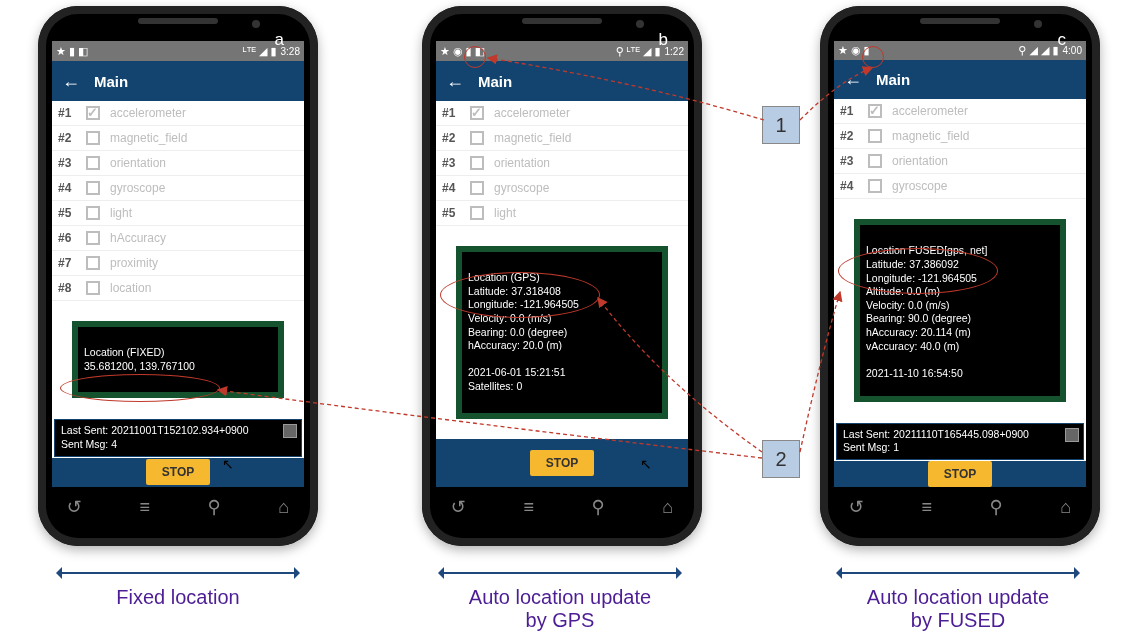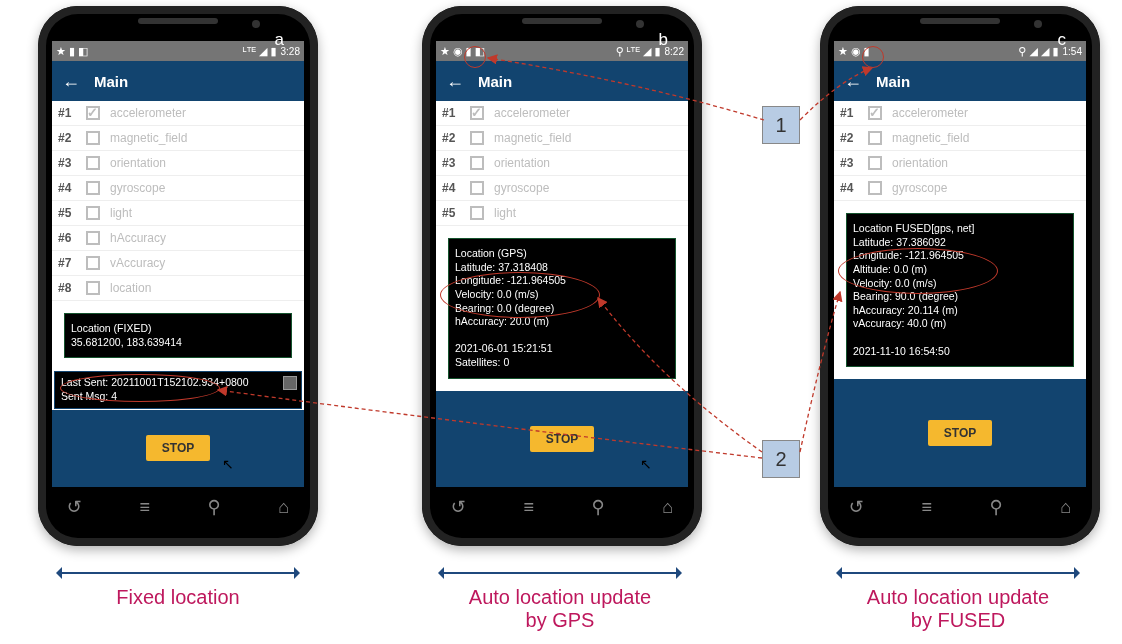--- a/index.html
+++ b/index.html
@@ -88,23 +88,23 @@
     top:-3px; left:-1px;
     color:#bdbdbd;
     font-size:13px;
     font-weight:bold;
   }
   .loc-panel {
     background:#000;
     color:#fff;
     font-size:10.5px;
     line-height:1.3;
-    padding:8px 6px;
-    border:1px solid #14532d;
-    margin:12px;
+    padding:19px 6px;
+    border:6px solid #14532d;
+    margin:20px;
     white-space:pre;
     overflow:hidden;
     position:relative;
   }
   .sent-panel {
     background:#000;
     color:#fff;
     font-size:10.5px;
     line-height:1.3;
     padding:4px 6px;
@@ -159,21 +159,21 @@
     justify-content:center;
     font-size:20px;
     color:#333;
   }
   svg.overlay {
     position:absolute; top:0; left:0; width:1122px; height:644px;
     pointer-events:none;
   }
   .caption {
     position:absolute;
-    color:#be185d;
+    color:#4c1d95;
     font-size:20px;
     text-align:center;
   }
   .arrow-h {
     position:absolute;
     height:2px;
     background:#1f497d;
   }
   .arrow-h::before, .arrow-h::after {
     content:"";
@@ -252,31 +252,31 @@
           <span>light</span>
         </div>
         <div class="sensor-row">
           <span class="idx">#6</span>
           <span class="chk"></span>
           <span>hAccuracy</span>
         </div>
         <div class="sensor-row">
           <span class="idx">#7</span>
           <span class="chk"></span>
-          <span>vAccuracy</span>
+          <span>proximity</span>
         </div>
         <div class="sensor-row">
           <span class="idx">#8</span>
           <span class="chk"></span>
           <span>location</span>
         </div>
       </div>
     <div class="loc-panel">Location (FIXED)
-35.681200, 183.639414</div>
-    <div class="sent-panel"><span>Last Sent: 20211001T152102.934+0800
+35.681200, 139.767100</div>
+    <div class="sent-panel"><span>Last Sent: 20211001T152102.934+0900
 Sent Msg: 4</span><div class="dot"></div></div>
     <div class="button-bar">
       <button class="stop-btn">STOP</button>
     </div>
   </div>
   <div class="nav">
     <span>↺</span>
     <span>≡</span>
     <span>⚲</span>
     <span>⌂</span>
@@ -289,21 +289,21 @@
       <div class="camera"></div>
     </div>
   <div class="label-letter">b</div>
   <div class="screen">
     <div class="statusbar">
       <div class="status-left">
           <span class="status-icon">★ ◉ ▮ ◧</span>
         </div>
       <div class="status-right">
           <span class="status-icon">⚲ ᴸᵀᴱ ◢ ▮</span>
-          <span>8:22</span>
+          <span>1:22</span>
         </div>
     </div>
     <div class="appbar">
       <span class="back">←</span>
       <span class="title">Main</span>
     </div>
     <div class="sensor-list">
         <div class="sensor-row">
           <span class="idx">#1</span>
           <span class="chk checked"></span>
@@ -357,21 +357,21 @@
       <div class="camera"></div>
     </div>
   <div class="label-letter">c</div>
   <div class="screen">
     <div class="statusbar">
       <div class="status-left">
           <span class="status-icon">★ ◉ ▮</span>
         </div>
       <div class="status-right">
           <span class="status-icon">⚲ ◢ ◢ ▮</span>
-          <span>1:54</span>
+          <span>4:00</span>
         </div>
     </div>
     <div class="appbar">
       <span class="back">←</span>
       <span class="title">Main</span>
     </div>
     <div class="sensor-list">
         <div class="sensor-row">
           <span class="idx">#1</span>
           <span class="chk checked"></span>
@@ -396,20 +396,22 @@
     <div class="loc-panel">Location FUSED[gps, net]
 Latitude: 37.386092
 Longitude: -121.964505
 Altitude: 0.0 (m)
 Velocity: 0.0 (m/s)
 Bearing: 90.0 (degree)
 hAccuracy: 20.114 (m)
 vAccuracy: 40.0 (m)
 
 2021-11-10 16:54:50</div>
+    <div class="sent-panel"><span>Last Sent: 20211110T165445.098+0900
+Sent Msg: 1</span><div class="dot"></div></div>
     <div class="button-bar">
       <button class="stop-btn">STOP</button>
     </div>
   </div>
   <div class="nav">
     <span>↺</span>
     <span>≡</span>
     <span>⚲</span>
     <span>⌂</span>
   </div>

